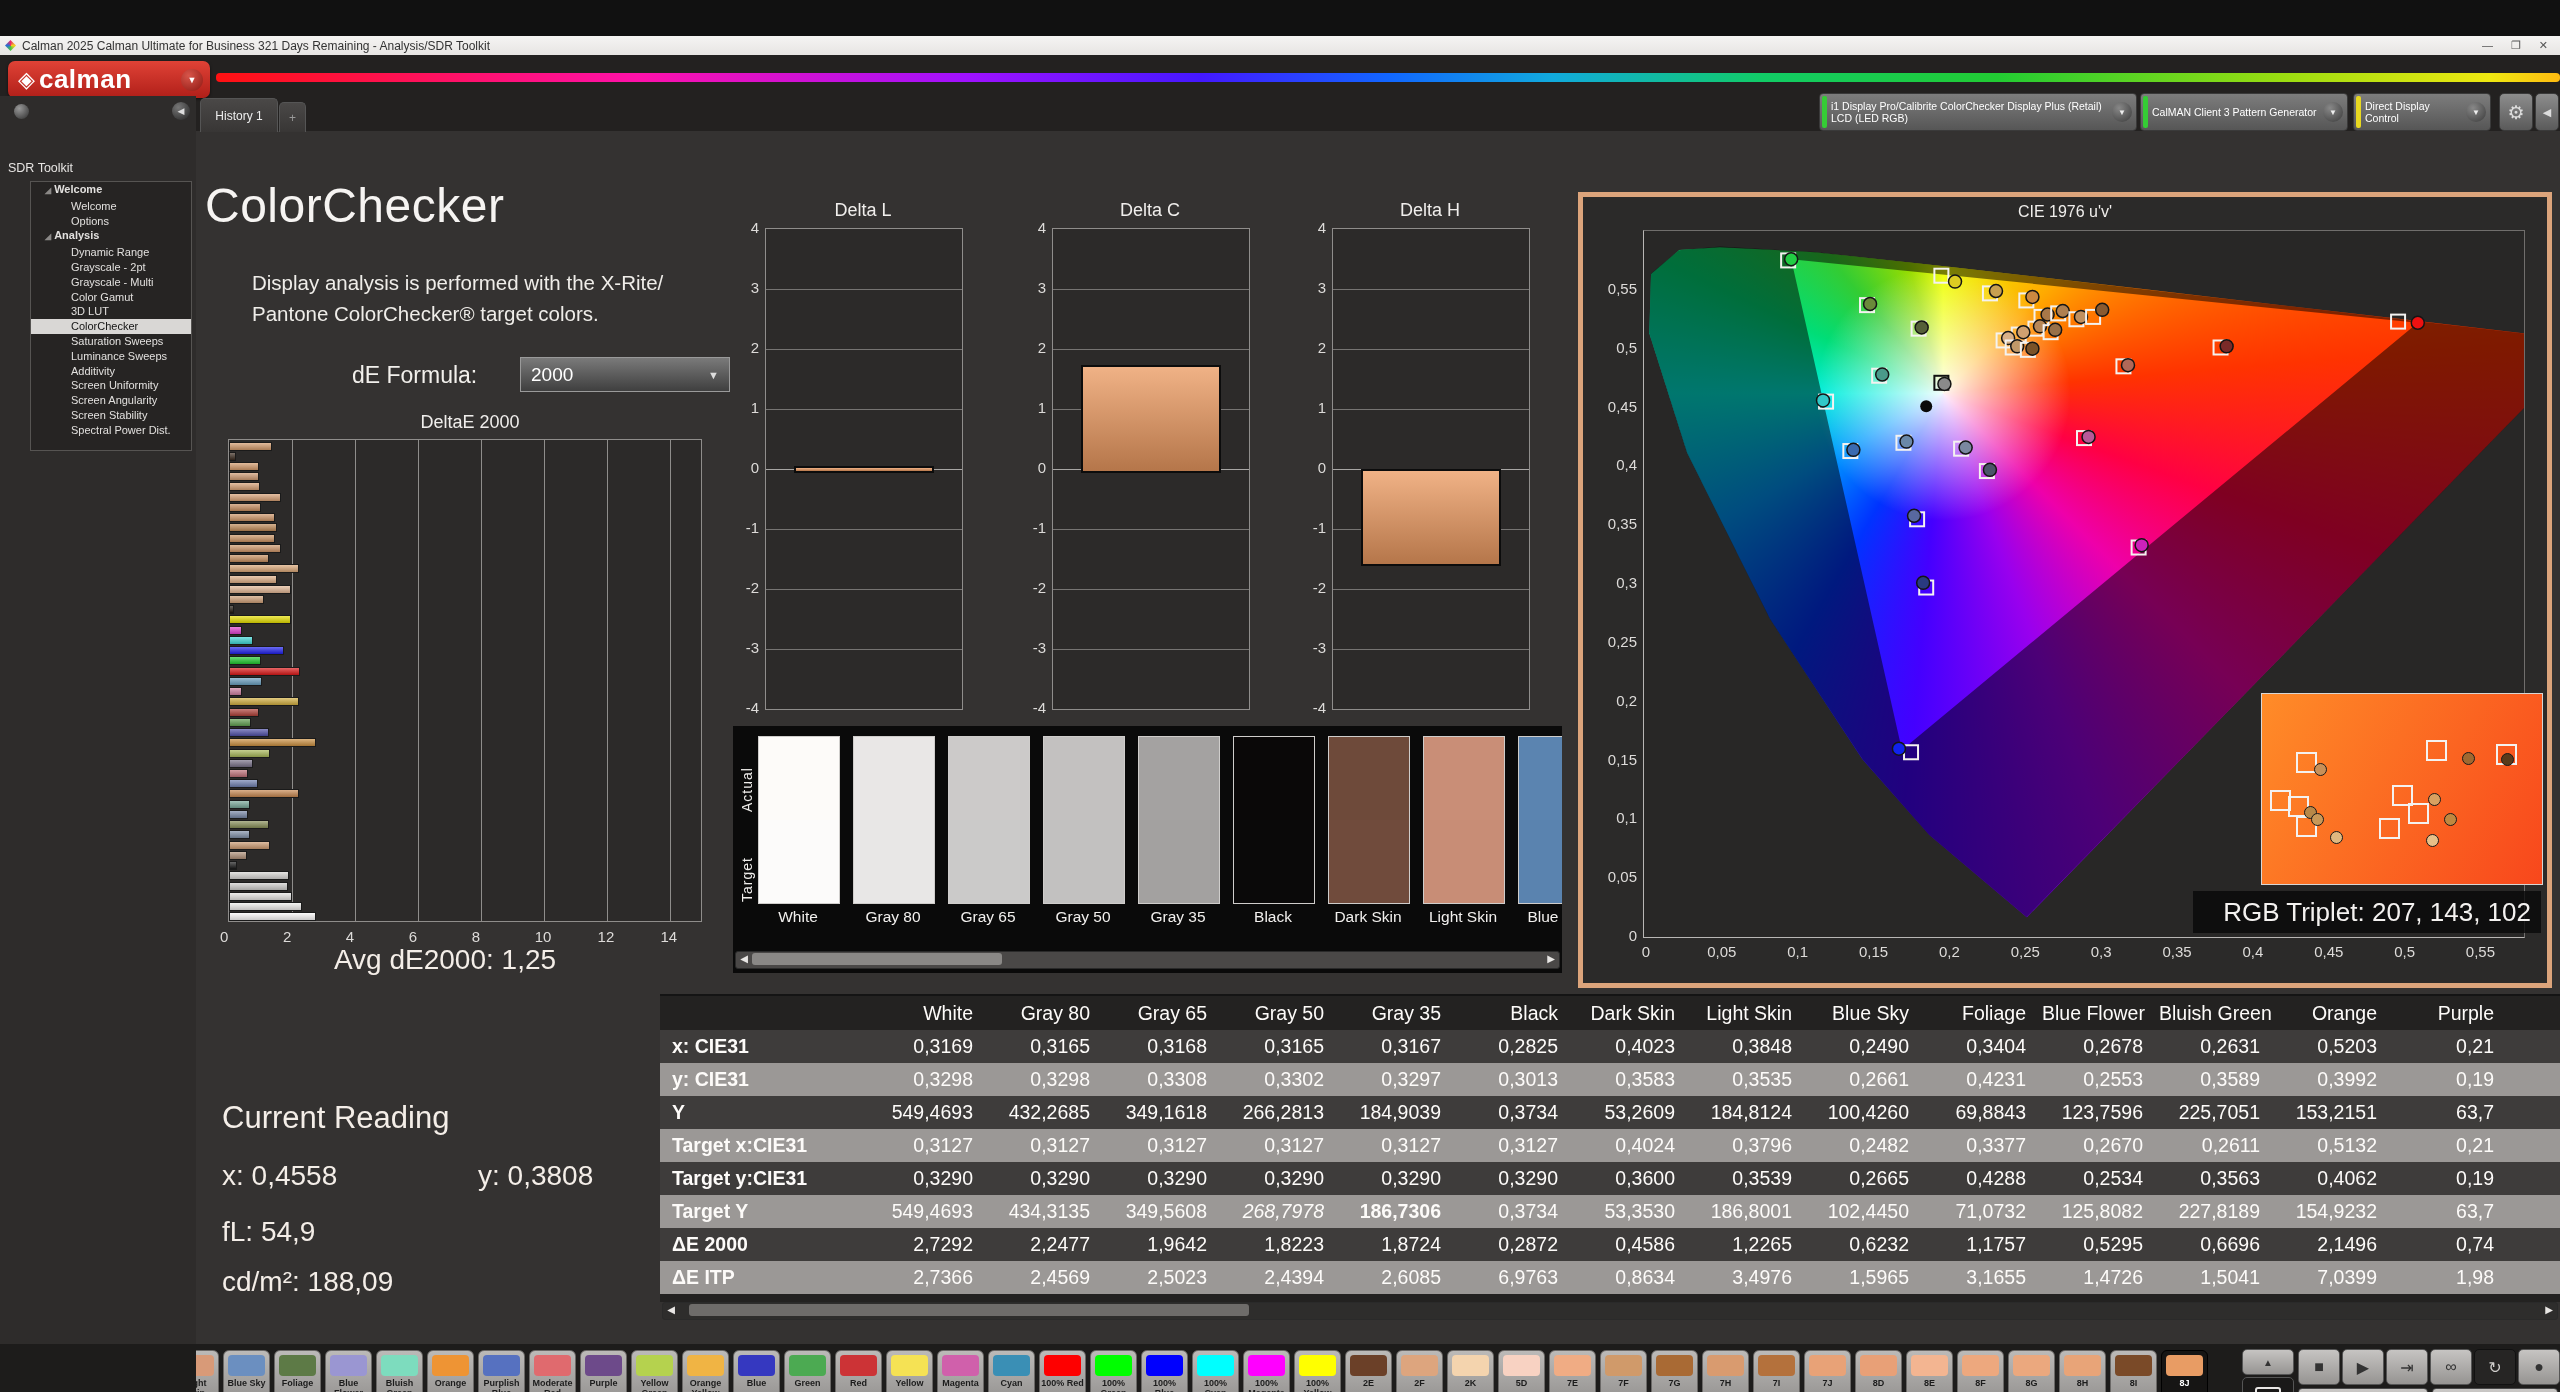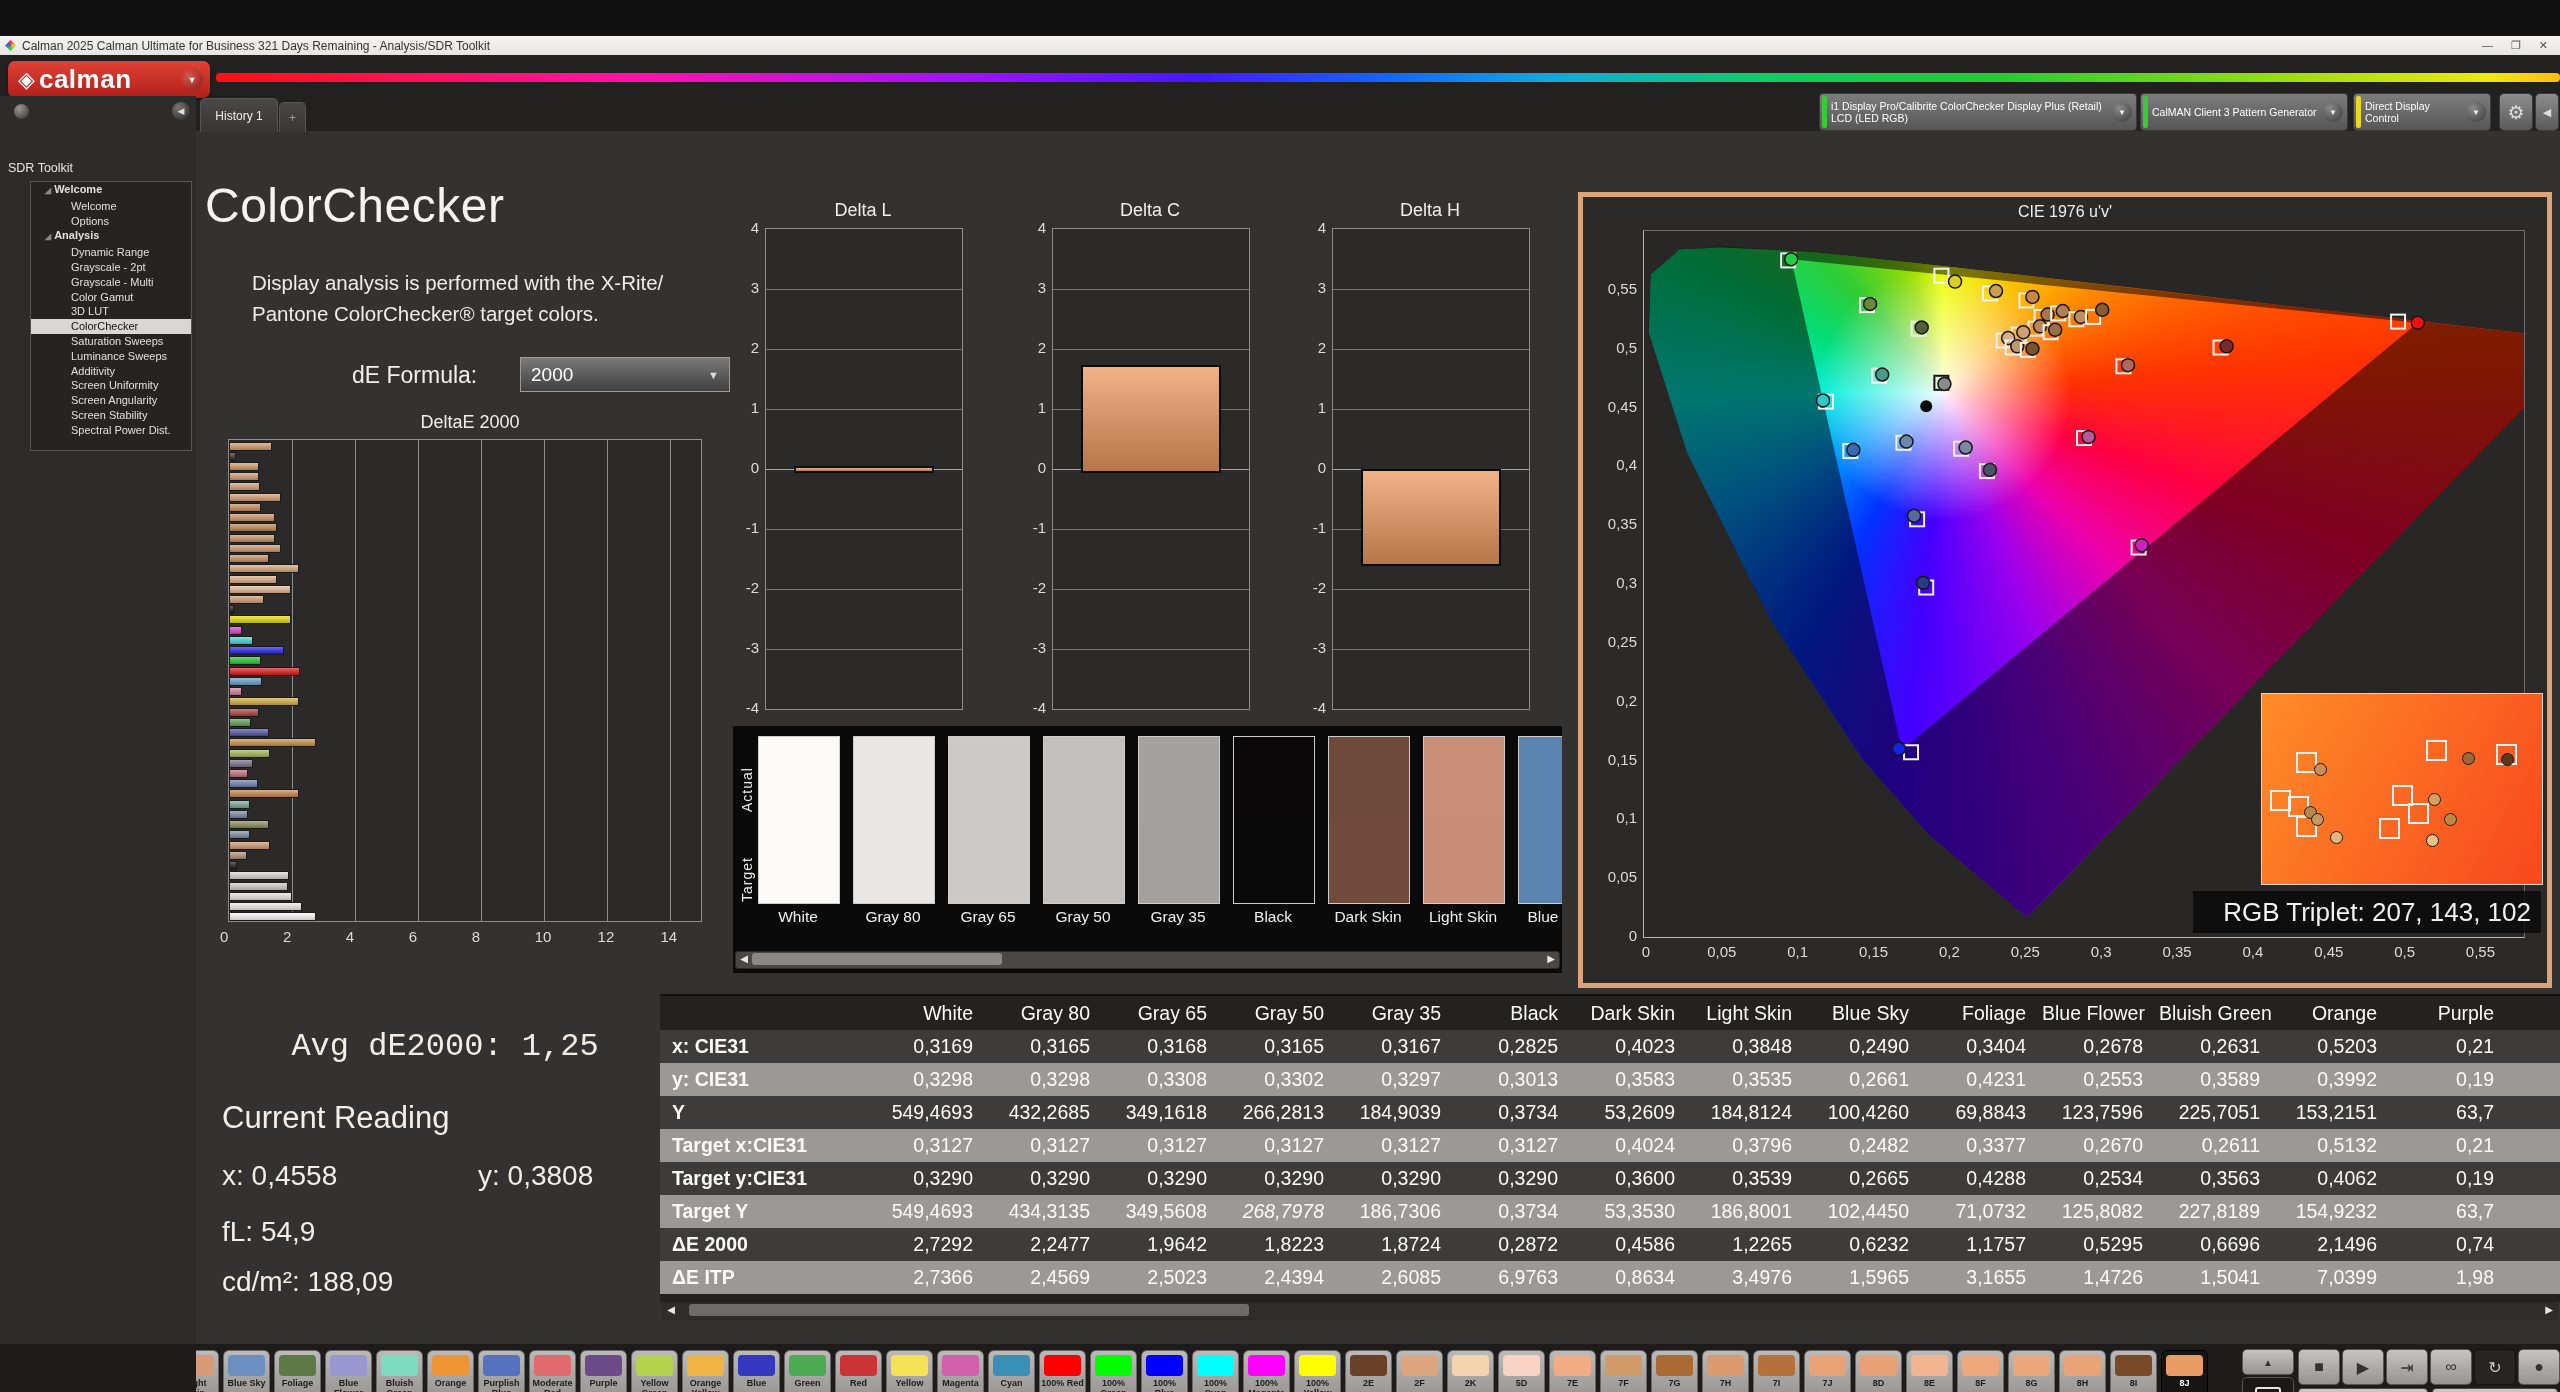--- a/index.html
+++ b/index.html
@@ -488,21 +488,21 @@
         <div class="ipt-c" style="left: 166.4px; top: 99px; background: rgb(216, 160, 96);"></div>
         <div class="ipt-c" style="left: 182px; top: 118.8px; background: rgb(192, 136, 64);"></div>
         <div class="ipt-c" style="left: 41.6px; top: 112.2px; background: rgb(184, 136, 72);"></div>
         <div class="ipt-c" style="left: 49.4px; top: 118.8px; background: rgb(200, 152, 88);"></div>
         <div class="ipt-c" style="left: 67.6px; top: 136.95px; background: rgb(224, 184, 128);"></div>
         <div class="ipt-c" style="left: 163.8px; top: 140.25px; background: rgb(232, 192, 136);"></div>
       </div>
     <div id="rgbbar">RGB Triplet: 207, 143, 102</div>
   </div>
 
-  <div class="stat" style="left:230px;top:992px;width:430px;text-align:center;font-size:32px;font-family:Liberation Mono, monospace;">Avg dE2000: 1,25</div>
+  <div class="stat" style="left:230px;top:908px;width:430px;text-align:center;font-size:28px;">Avg dE2000: 1,25</div>
   <div class="stat" style="left:222px;top:1064px;font-size:31px;">Current Reading</div>
   <div class="stat" style="left:222px;top:1124px;font-size:28px;">x: 0,4558</div>
   <div class="stat" style="left:478px;top:1124px;font-size:28px;">y: 0,3808</div>
   <div class="stat" style="left:222px;top:1180px;font-size:28px;">fL: 54,9</div>
   <div class="stat" style="left:222px;top:1230px;font-size:28px;">cd/m²: 188,09</div>
 
   <div id="tablewrap" class="abs">
       <div class="trow hd">
         <div class="tcell lab" style="width: 212px; font-weight: normal;"></div>
         <div class="tcell" style="width: 117px; font-weight: normal;">White</div>
@@ -604,21 +604,21 @@
         <div class="tcell" style="width: 117px;">0,3563</div>
         <div class="tcell" style="width: 117px;">0,4062</div>
         <div class="tcell" style="width: 117px;">0,19</div>
       </div>
       <div class="trow even">
         <div class="tcell lab" style="width: 212px;">Target Y</div>
         <div class="tcell" style="width: 117px;">549,4693</div>
         <div class="tcell" style="width: 117px;">434,3135</div>
         <div class="tcell" style="width: 117px;">349,5608</div>
         <div class="tcell" style="width: 117px; font-style: italic;">268,7978</div>
-        <div class="tcell" style="width: 117px;">186,7306</div>
+        <div class="tcell" style="width: 117px; font-weight: bold;">186,7306</div>
         <div class="tcell" style="width: 117px;">0,3734</div>
         <div class="tcell" style="width: 117px;">53,3530</div>
         <div class="tcell" style="width: 117px;">186,8001</div>
         <div class="tcell" style="width: 117px;">102,4450</div>
         <div class="tcell" style="width: 117px;">71,0732</div>
         <div class="tcell" style="width: 117px;">125,8082</div>
         <div class="tcell" style="width: 117px;">227,8189</div>
         <div class="tcell" style="width: 117px;">154,9232</div>
         <div class="tcell" style="width: 117px;">63,7</div>
       </div>

